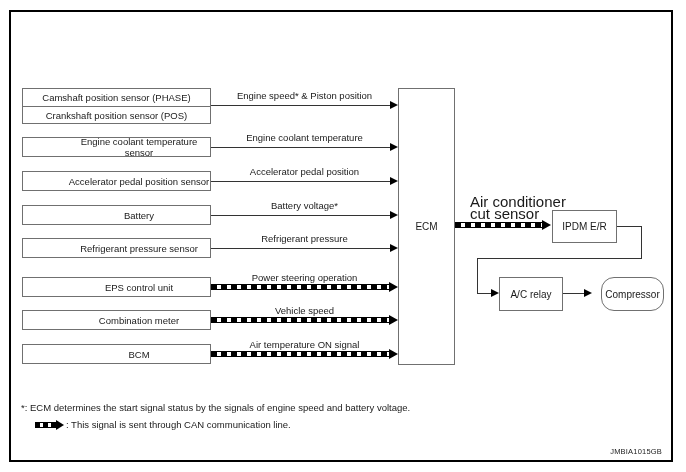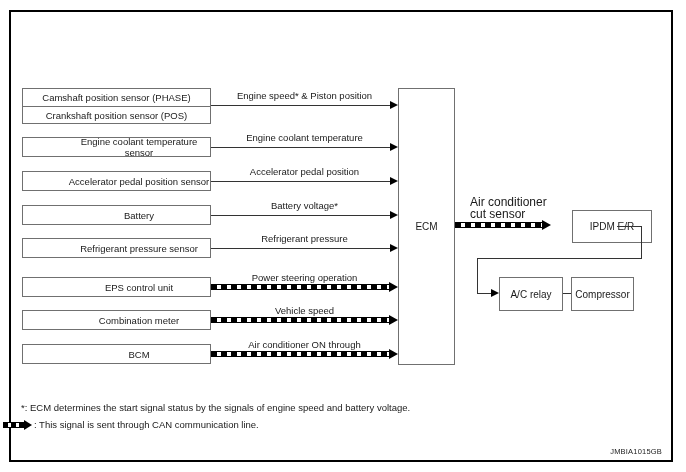--- a/index.html
+++ b/index.html
@@ -89,33 +89,33 @@
     background: #fff;
     display: flex; align-items: center; justify-content: center;
     font-size: 10px;
     text-align: center;
   }
   .conn-h { position: absolute; height: 0; border-top: 1px solid #333; }
   .conn-v { position: absolute; width: 0; border-left: 1px solid #333; }
   .cutlabel {
     position: absolute;
     left: 470px; top: 196px;
-    font-size: 12px;
+    font-size: 15px;
     line-height: 12px;
     white-space: nowrap;
   }
   .footnote {
     position: absolute;
     left: 21px;
     font-size: 9.5px;
     white-space: nowrap;
   }
   .legendrow {
     position: absolute;
-    left: 3px; top: 419px;
+    left: 35px; top: 419px;
     display: flex; align-items: center;
     font-size: 9.5px;
     white-space: nowrap;
   }
   .legend-tube {
     width: 21px; height: 6px;
     border-top: 1px solid #000;
     border-bottom: 1px solid #000;
     background: repeating-linear-gradient(90deg, #000 0px, #000 5px, #fff 5px, #fff 8px);
   }
@@ -186,54 +186,54 @@
   <div class="srcbox" style="top:310px;">
     <span>Combination meter</span>
   </div>
   <div class="siglabel" style="top:305px;">Vehicle speed</div>
   <div class="can-line" style="top:317px;"></div>
   <div class="can-arrow" style="left:389px; top:315px;"></div>
 
   <div class="srcbox" style="top:344px;">
     <span>BCM</span>
   </div>
-  <div class="siglabel" style="top:339px;">Air conditioner ON through</div>
+  <div class="siglabel" style="top:339px;">Air temperature ON signal</div>
   <div class="can-line" style="top:351px;"></div>
   <div class="can-arrow" style="left:389px; top:349px;"></div>
 
   <div class="bigbox" style="left:398px; top:88px; width:57px; height:277px;">
     <span>ECM</span>
   </div>
 
   <div class="cutlabel">
     <div>Air conditioner</div>
     <div>cut sensor</div>
   </div>
   <div class="can-line" style="left:455px; top:222px; width:87px;"></div>
   <div class="can-arrow" style="left:542px; top:220px;"></div>
 
-  <div class="bigbox" style="left:552px; top:210px; width:80px; height:33px;margin-left:20px;">
+  <div class="bigbox" style="left:552px; top:210px; width:65px; height:33px;">
     <span>IPDM E/R</span>
   </div>
 
   <div class="conn-h" style="left:617px; top:226px; width:25px;"></div>
   <div class="conn-v" style="left:641px; top:226px; height:33px;"></div>
   <div class="conn-h" style="left:477px; top:258px; width:165px;"></div>
   <div class="conn-v" style="left:477px; top:258px; height:36px;"></div>
   <div class="conn-h" style="left:477px; top:293px; width:15px;"></div>
   <div class="arrow-r" style="left:491px; top:289px;"></div>
 
   <div class="bigbox" style="left:499px; top:277px; width:64px; height:34px;">
     <span>A/C relay</span>
   </div>
 
   <div class="conn-h" style="left:563px; top:293px; width:22px;"></div>
   <div class="arrow-r" style="left:584px; top:289px;"></div>
 
-  <div class="bigbox" style="left:571px; top:277px; width:63px; height:34px;">
+  <div class="bigbox" style="left:601px; top:277px; width:63px; height:34px;border-radius:13px;">
     <span>Compressor</span>
   </div>
 
   <div class="footnote" style="top:402px;">*: ECM determines the start signal status by the signals of engine speed and battery voltage.</div>
   <div class="legendrow">
     <span class="legend-tube"></span>
     <span class="legend-head"></span>
     <span>: This signal is sent through CAN communication line.</span>
   </div>
 

